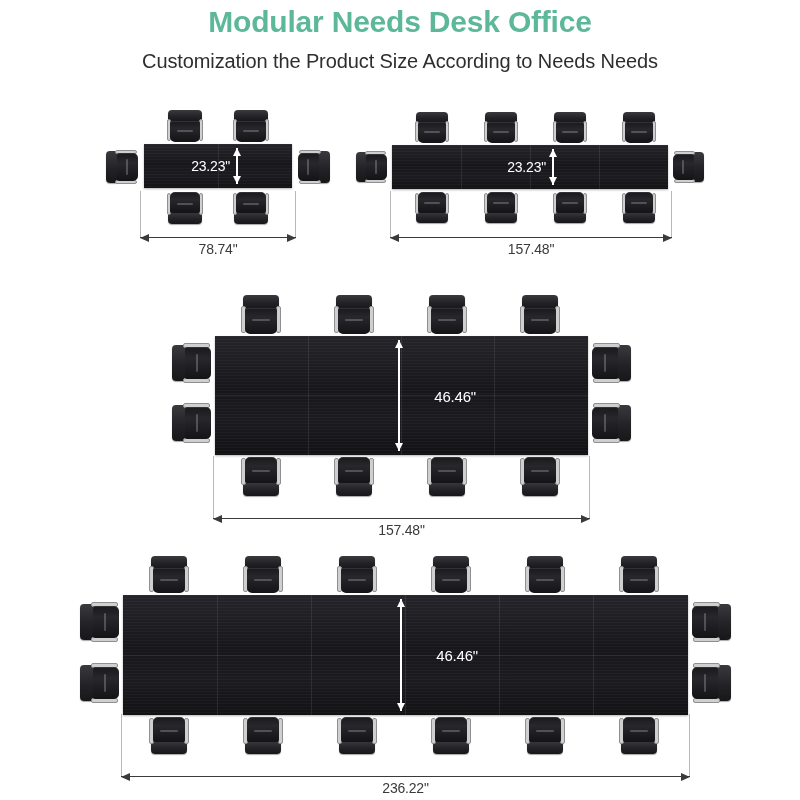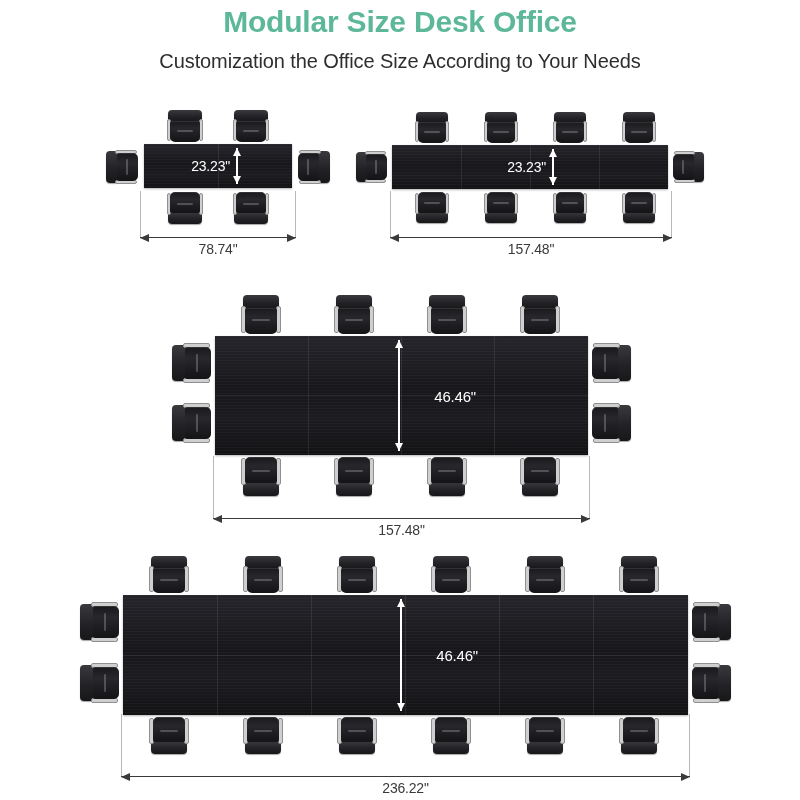--- a/index.html
+++ b/index.html
@@ -208,22 +208,22 @@
     color: #ffffff;
     letter-spacing: -0.2px;
     white-space: nowrap;
   }
   .dim-v .label.small { font-size: 14px; }
 </style>
 </head>
 <body>
 
 <div id="header">
-  <h1 id="main-title">Modular Size Desk Office</h1>
-  <h2 id="subtitle">Customization the Office Size According to Your Needs</h2>
+  <h1 id="main-title">Modular Needs Desk Office</h1>
+  <h2 id="subtitle">Customization the Product Size According to Needs Needs</h2>
 </div>
 
 <div class="diagram" style="left:96px; top:104px; width:240px; height:150px;">
   <div class="stage" style="width:240px; height:150px;">
 
     <div class="desk" style="left:48px; top:40px; width:148px; height:44px;">
       <div class="seam-v" style="left:74px;"></div>
     </div>
 
     <div class="dim-v" style="left:140px; top:44px; height:36px;">

